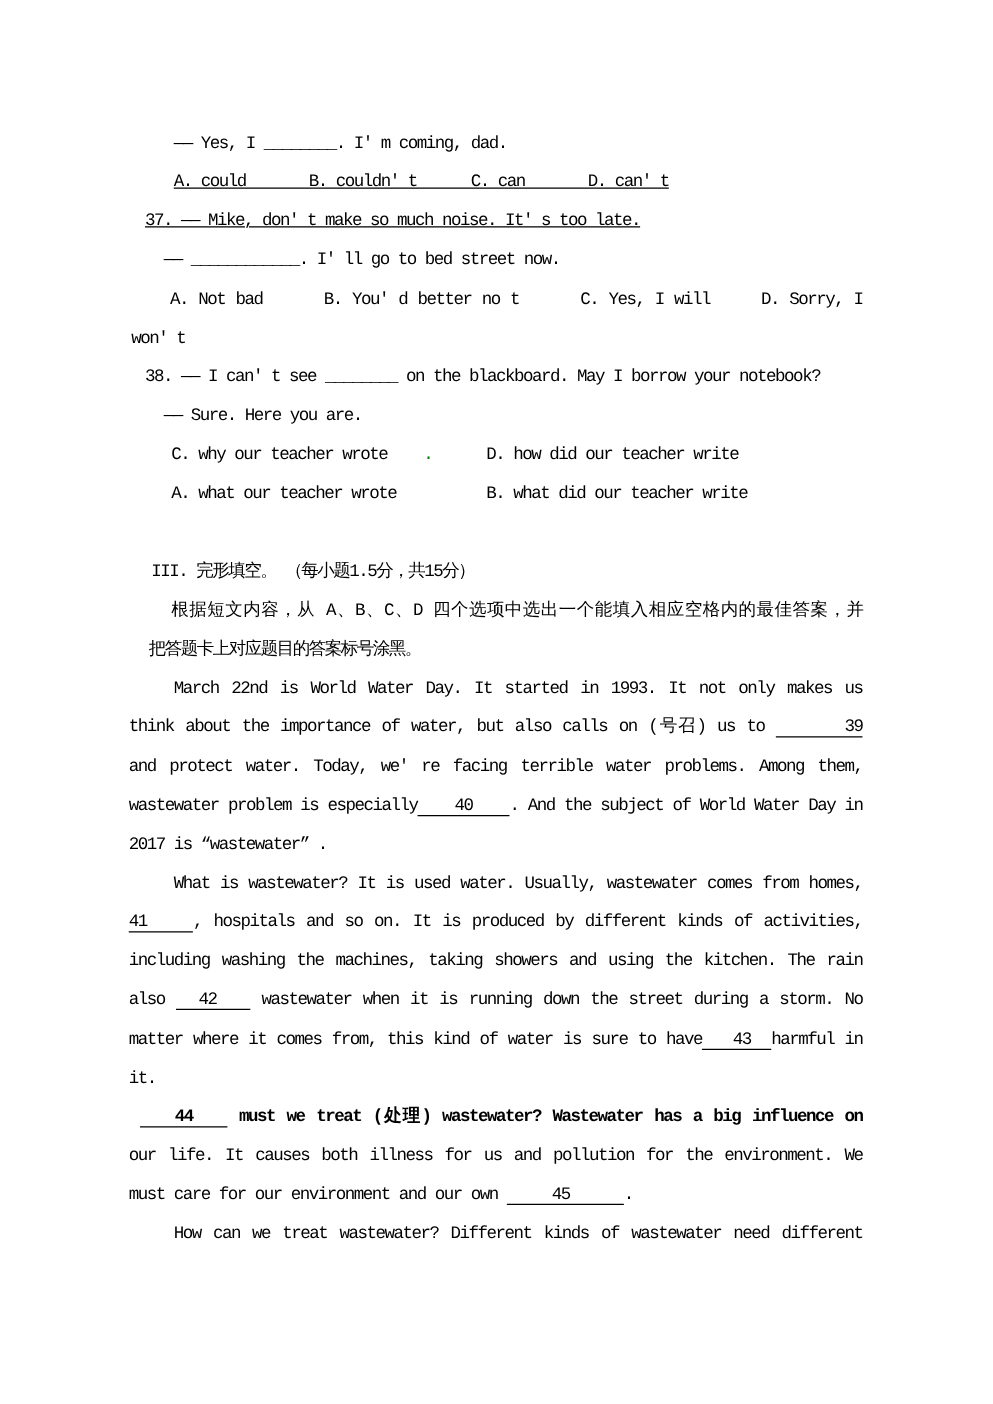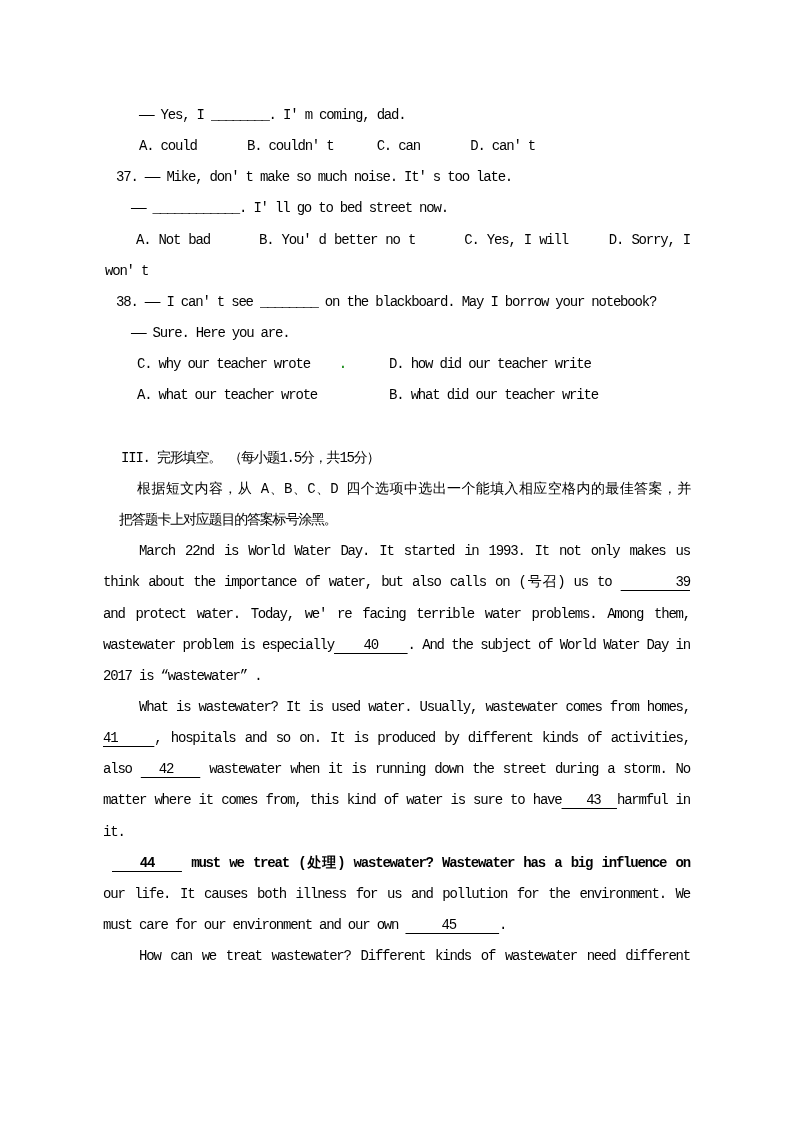--- a/index.html
+++ b/index.html
@@ -32,40 +32,41 @@
     text-underline-offset: 4px;
   }
   .green { color: #008000; }
 </style>
 </head>
 <body>
 
 <div class="page">
   <div>
       <div class="line" style="padding-left: 36px;"><span>—— Yes, I ________. I' m coming, dad.</span></div>
-      <div class="line" style="padding-left: 36px;"><span>A. could&nbsp;&nbsp;&nbsp;&nbsp;&nbsp;&nbsp; B. couldn' t&nbsp;&nbsp;&nbsp;&nbsp;&nbsp; C. can&nbsp;&nbsp;&nbsp;&nbsp;&nbsp;&nbsp; D. can' t</span></div>
-      <div class="line" style="padding-left: 13px;"><span>37. —— Mike, don' t make so much noise. It' s too late.</span></div>
+      <div class="line" style="padding-left: 36px; text-decoration: underline;"><span>A. could&nbsp;&nbsp;&nbsp;&nbsp;&nbsp;&nbsp; B. couldn' t&nbsp;&nbsp;&nbsp;&nbsp;&nbsp; C. can&nbsp;&nbsp;&nbsp;&nbsp;&nbsp;&nbsp; D. can' t</span></div>
+      <div class="line" style="padding-left: 13px; text-decoration: underline;"><span>37. —— Mike, don' t make so much noise. It' s too late.</span></div>
       <div class="line" style="padding-left: 28px;"><span>—— ____________. I' ll go to bed street now.</span></div>
       <div class="line flush" style="padding-left: 33px;"><span>A. Not bad&nbsp;&nbsp;&nbsp;&nbsp;&nbsp; B. You' d better no t&nbsp;&nbsp;&nbsp;&nbsp;&nbsp; C. Yes, I will&nbsp;&nbsp;&nbsp;&nbsp; D. Sorry, I</span></div>
       <div class="line" style="padding-left: 2px;"><span>won' t</span></div>
       <div class="line" style="padding-left: 13px;"><span>38. —— I can' t see ________ on the blackboard. May I borrow your notebook?</span></div>
       <div class="line" style="padding-left: 28px;"><span>—— Sure. Here you are.</span></div>
       <div class="line" style="padding-left: 34px;"><span>C. why our teacher wrote&nbsp;&nbsp;&nbsp;&nbsp;</span><span class="green">.</span><span>&nbsp;&nbsp;&nbsp;&nbsp;&nbsp; D. how did our teacher write</span></div>
       <div class="line" style="padding-left: 34px;"><span>A. what our teacher wrote&nbsp;&nbsp;&nbsp;&nbsp;&nbsp;&nbsp;&nbsp;&nbsp;&nbsp; B. what did our teacher write</span></div>
       <div class="line"></div>
       <div class="line" style="padding-left: 18px;"><span>III. 完形填空。 （每小题1.5分，共15分）</span></div>
       <div class="line flush" style="padding-left: 34px;"><span>根据短文内容，从 A、B、C、D 四个选项中选出一个能填入相应空格内的最佳答案，并</span></div>
       <div class="line" style="padding-left: 16px;"><span>把答题卡上对应题目的答案标号涂黑。</span></div>
       <div class="line flush" style="padding-left: 36px;"><span>March 22nd is World Water Day. It started in 1993. It not only makes us</span></div>
       <div class="line flush"><span>think about the importance of water, but also calls on (号召) us to </span><span class="u">&nbsp;&nbsp;&nbsp;&nbsp;&nbsp;&nbsp;39</span></div>
       <div class="line flush"><span>and protect water. Today, we' re facing terrible water problems. Among them,</span></div>
       <div class="line flush"><span>wastewater problem is especially</span><span class="u">&nbsp;&nbsp;&nbsp;&nbsp;40&nbsp;&nbsp;&nbsp;&nbsp;</span><span>. And the subject of World Water Day in</span></div>
       <div class="line"><span>2017 is “wastewater” .</span></div>
       <div class="line flush" style="padding-left: 36px;"><span>What is wastewater? It is used water. Usually, wastewater comes from homes,</span></div>
       <div class="line flush"><span class="u">41&nbsp;&nbsp;&nbsp;&nbsp;</span><span>, hospitals and so on. It is produced by different kinds of activities,</span></div>
+      <div class="line flush"><span>including washing the machines, taking showers and using the kitchen. The rain</span></div>
       <div class="line flush"><span>also </span><span class="u">&nbsp;&nbsp;42&nbsp;&nbsp;&nbsp;</span><span> wastewater when it is running down the street during a storm. No</span></div>
       <div class="line flush"><span>matter where it comes from, this kind of water is sure to have</span><span class="u">&nbsp;&nbsp;&nbsp;43&nbsp;&nbsp;</span><span>harmful in</span></div>
       <div class="line"><span>it.</span></div>
       <div class="line flush" style="padding-left: 9px; font-weight: bold;"><span class="u">&nbsp;&nbsp;&nbsp;44&nbsp;&nbsp;&nbsp;</span><span> must we treat (处理) wastewater? Wastewater has a big influence on</span></div>
       <div class="line flush"><span>our life. It causes both illness for us and pollution for the environment. We</span></div>
       <div class="line"><span>must care for our environment and our own </span><span class="u">&nbsp;&nbsp;&nbsp;&nbsp;&nbsp;45&nbsp;&nbsp;&nbsp;&nbsp;&nbsp;&nbsp;</span><span>.</span></div>
       <div class="line flush" style="padding-left: 36px;"><span>How can we treat wastewater? Different kinds of wastewater need different</span></div>
     </div>
 </div>
 

